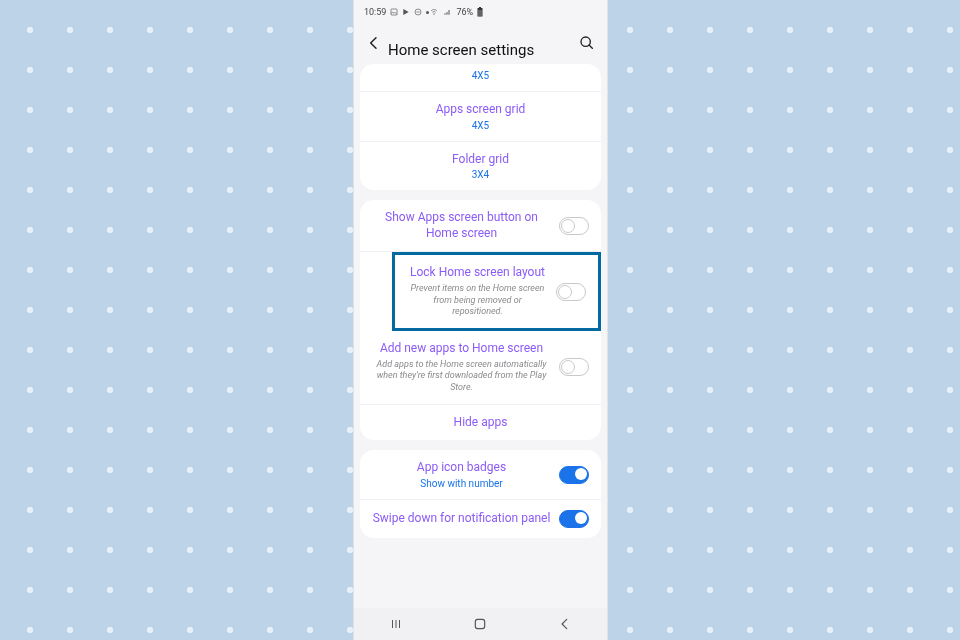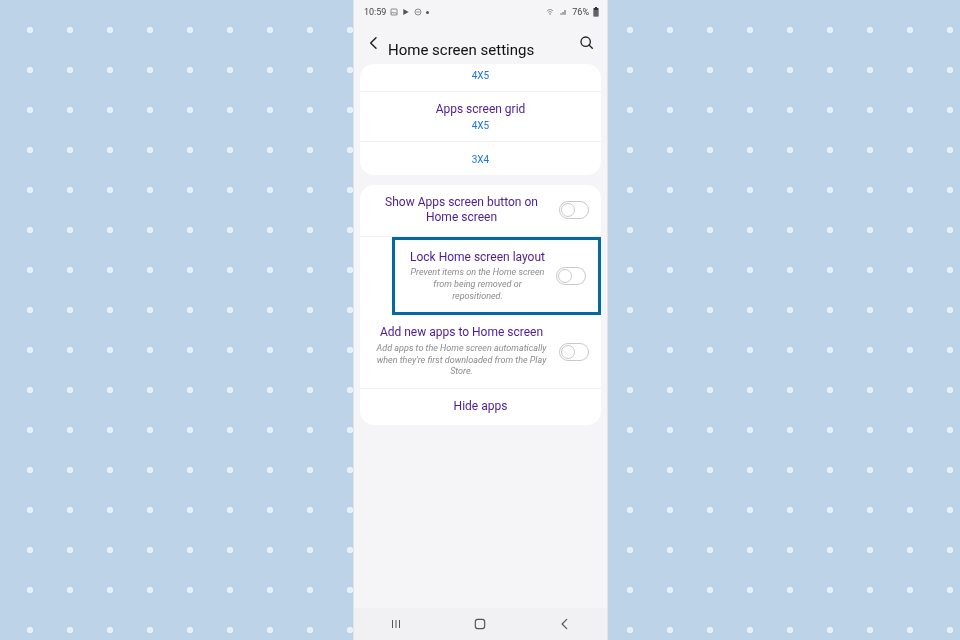--- a/index.html
+++ b/index.html
@@ -30,21 +30,21 @@
     box-shadow: 0 0 0 1px #e3e3e5;
     overflow: hidden;
     display: flex;
     flex-direction: column;
   }
   
   .statusbar {
     height: 20px;
     display: flex;
     align-items: center;
-    justify-content: space-between;
+    justify-content: flex-start;
     padding: 2px 8px 0 10px;
     font-size: 9px;
     color: #444;
     background: #f5f5f7;
   }
   .statusbar .left, .statusbar .right {
     display: flex;
     align-items: center;
     gap: 4px;
   }
@@ -96,21 +96,21 @@
     border-bottom: 1px solid #f0f0f2;
     display:flex;
     align-items:center;
   }
   .row:last-child { border-bottom:none; }
   .row .txt {
     flex:1;
   }
   .row .main {
     font-size: 12px;
-    color:#4c1d95;
+    color:#8b5cf6;
     line-height:1.3;
   }
   .row .sub-blue {
     font-size:10px;
     color:#1a73e8;
     margin-top:2px;
   }
   .row .sub-grey {
     font-size:9px;
     color:#8a8a8e;
@@ -237,20 +237,21 @@
       <div class="card">
         <div class="frag">4X5</div>
         <div class="row">
           <div class="txt">
             <div class="main">Apps screen grid</div>
             <div class="sub-blue">4X5</div>
           </div>
         </div>
         <div class="row">
           <div class="txt">
+            <div class="main">Folder grid</div>
             <div class="sub-blue">3X4</div>
           </div>
         </div>
       </div>
 
       <div class="card">
         <div class="row">
           <div class="txt">
             <div class="main">Show Apps screen button on Home screen</div>
           </div>
@@ -270,20 +271,35 @@
           </div>
           <div class="toggle off"></div>
         </div>
         <div class="row">
           <div class="txt">
             <div class="main">Hide apps</div>
           </div>
         </div>
       </div>
 
+      <div class="card">
+        <div class="row">
+          <div class="txt">
+            <div class="main">App icon badges</div>
+            <div class="sub-blue">Show with number</div>
+          </div>
+          <div class="toggle on"></div>
+        </div>
+        <div class="row">
+          <div class="txt">
+            <div class="main">Swipe down for notification panel</div>
+          </div>
+          <div class="toggle on"></div>
+        </div>
+      </div>
 
     </div>
 
     <div class="navbar">
       <div class="nb">
         <svg width="16" height="12" viewBox="0 0 24 24" stroke="#555" stroke-width="2">
             <line x1="5" y1="4" x2="5" y2="20"></line>
             <line x1="12" y1="4" x2="12" y2="20"></line>
             <line x1="19" y1="4" x2="19" y2="20"></line>
           </svg>

